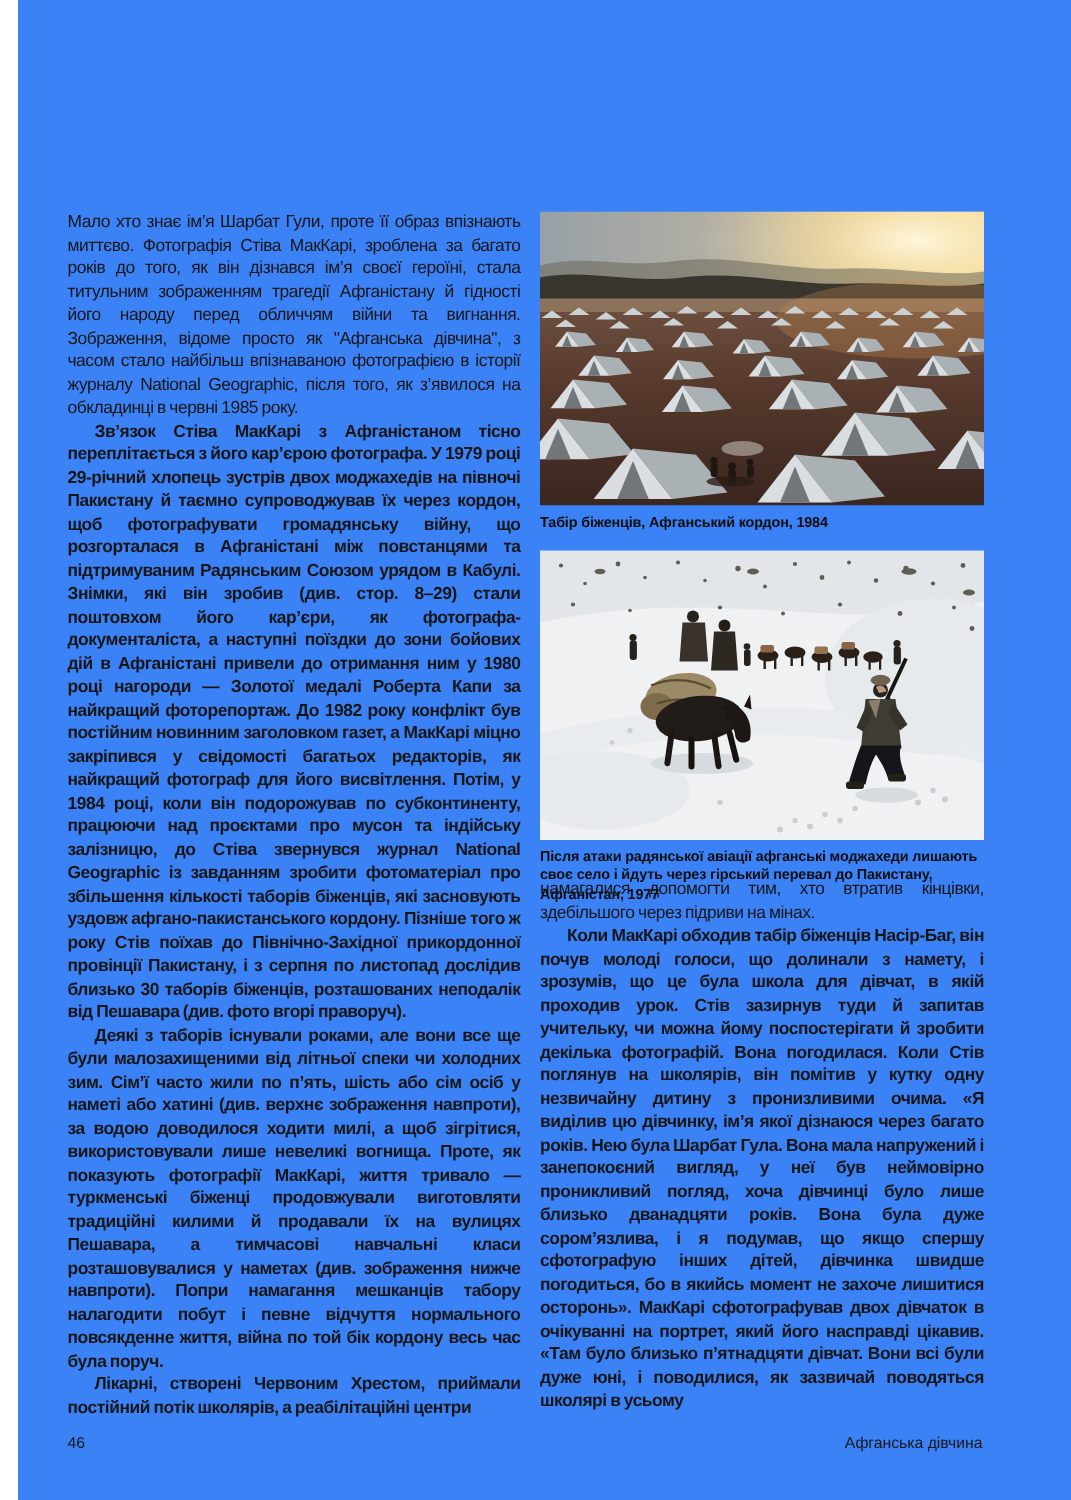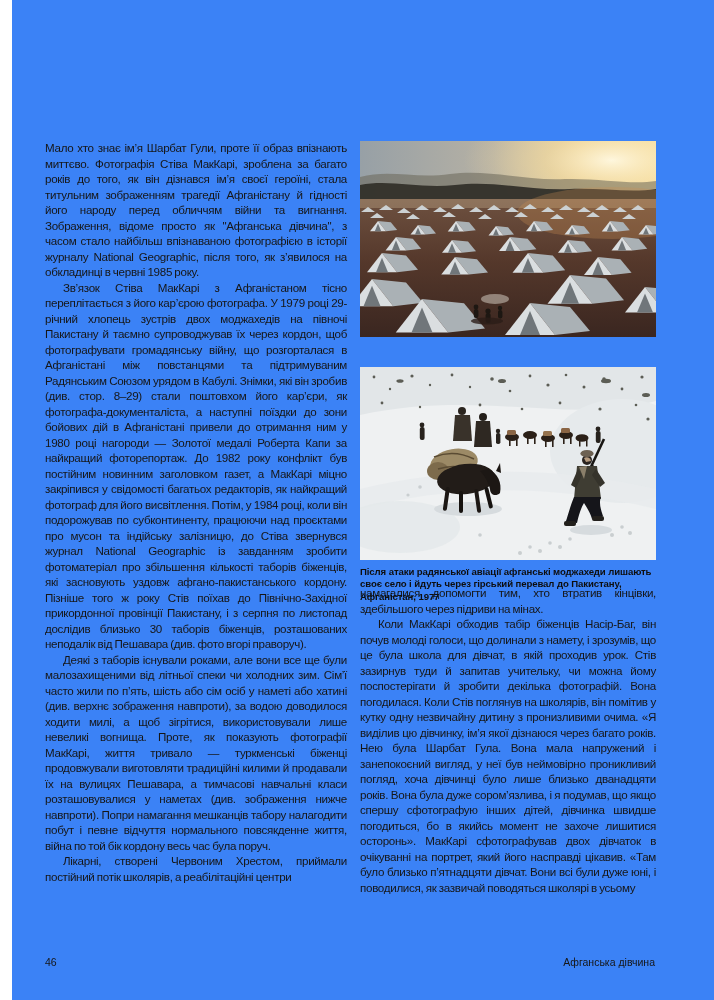--- a/index.html
+++ b/index.html
@@ -18,21 +18,21 @@
   .col-right{left:348px;top:585px;width:296px;}
   p.para{
     margin:0;
     text-align:justify;
     font-size:11.6px;
     line-height:15.5px;
     letter-spacing:-0.3px;
     word-spacing:-0.6px;
     color:#161616;
   }
-  p.para.indent{text-indent:18px;}
+  p.para.indent{text-indent:18px;font-weight:bold;}
 
   
   figure{margin:0;padding:0;}
   .photo{position:absolute;left:348px;display:block;}
   .photo-1{top:141px;}
   .photo-2{top:367px;}
   .photo svg{display:block;}
 
   .caption{
     position:absolute;left:348px;width:296px;
@@ -167,20 +167,21 @@
         <circle cx="128" cy="170" r="2.6"></circle>
           <rect x="125.6" y="172" width="5" height="10" rx="2"></rect>
         <circle cx="140" cy="167" r="2.2"></circle>
           <rect x="138" y="169" width="4.4" height="8.5" rx="2"></rect>
       </g>
       <ellipse cx="135" cy="158" rx="14" ry="5" fill="#cfc9bd" opacity="0.55"></ellipse>
       <ellipse cx="127" cy="180" rx="16" ry="3.5" fill="#2a1d18" opacity="0.8"></ellipse>
     </svg>
   </figure>
 
+  <figcaption class="caption caption-1">Табір біженців, Афганський кордон, 1984</figcaption>
 
   <figure class="photo photo-2">
     <svg width="296" height="193" viewBox="0 0 296 193">
       <rect x="0" y="0" width="296" height="193" fill="#eff1f2"></rect>
 
       <path d="M0,0 L296,0 L296,34 C210,58 120,22 0,48 Z" fill="#e2e6e8"></path>
       <ellipse cx="262" cy="84" rx="72" ry="52" fill="#e6eaec"></ellipse>
       <path d="M0,122 C80,102 185,96 296,122 L296,142 C185,114 80,120 0,142 Z" fill="#e8ebed" opacity="0.9"></path>
       <ellipse cx="40" cy="160" rx="60" ry="26" fill="#e4e8ea" opacity="0.8"></ellipse>
 

